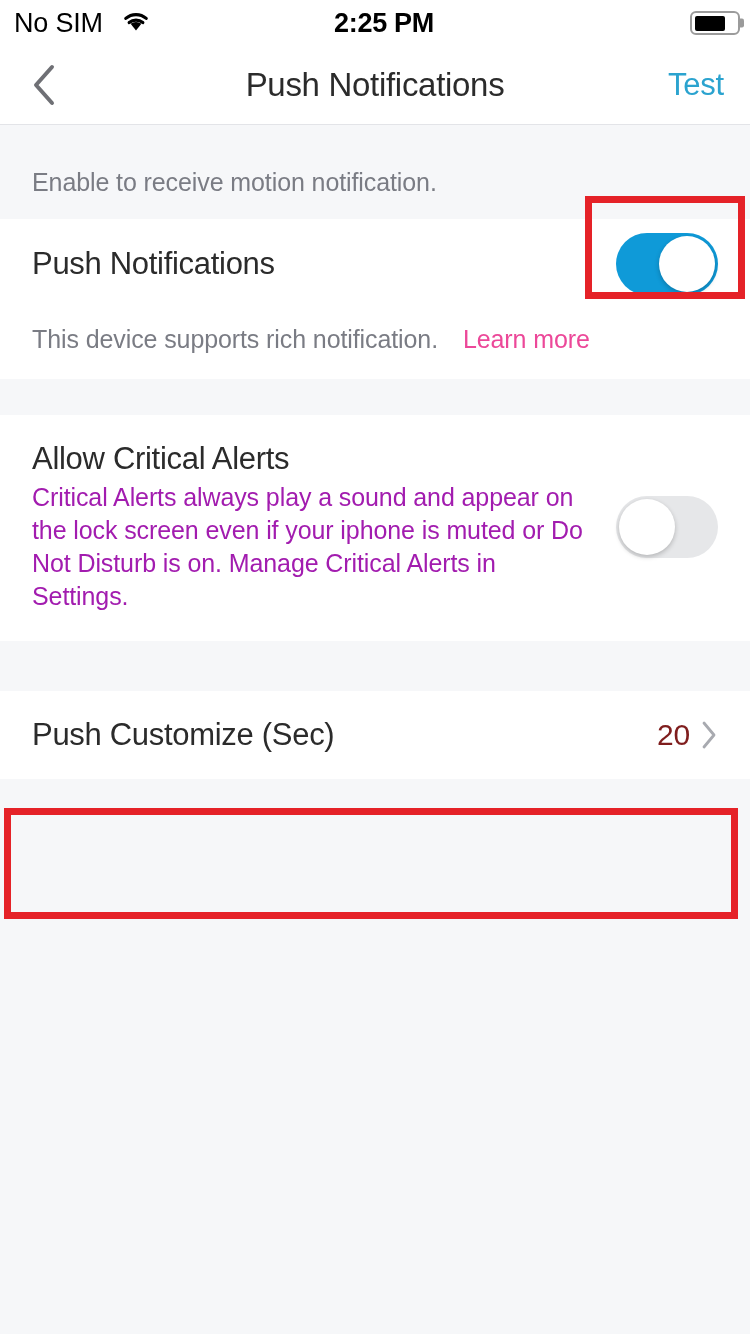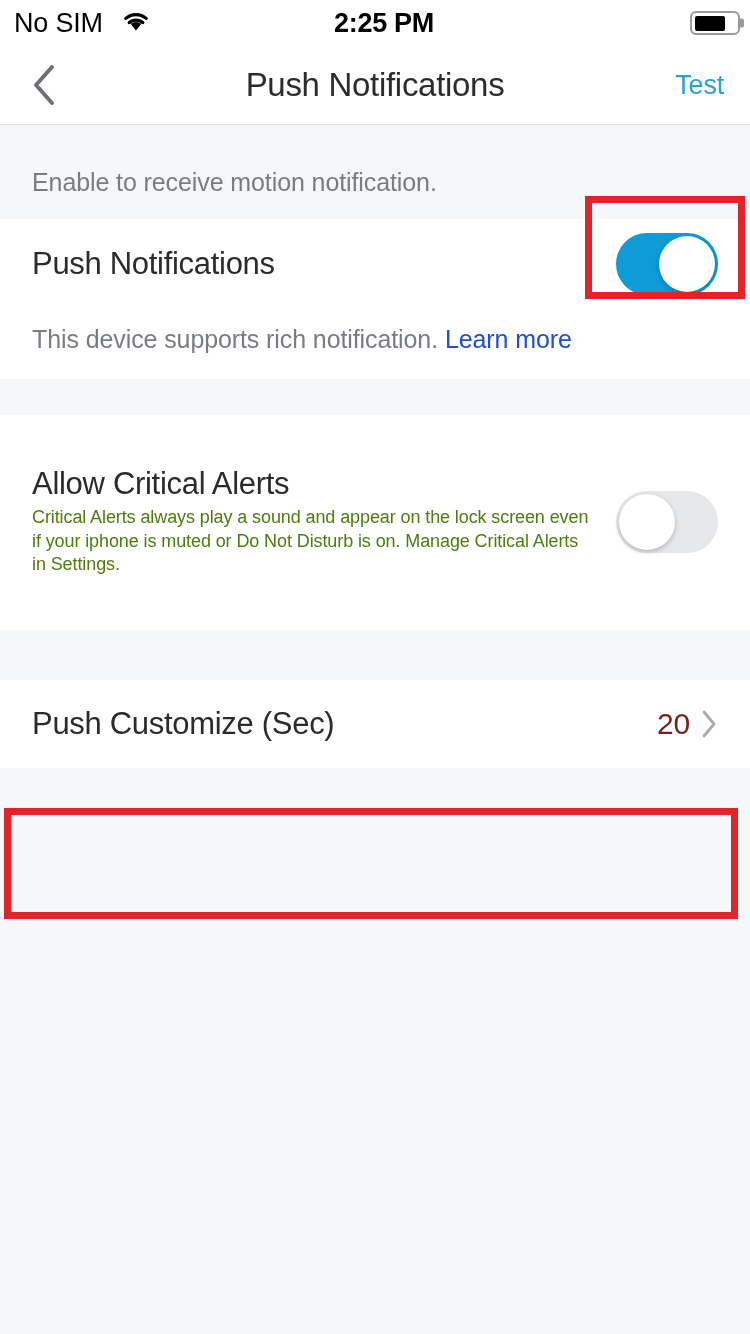--- a/index.html
+++ b/index.html
@@ -110,21 +110,21 @@
     position: absolute;
     left: 0; right: 0;
     text-align: center;
     font-size: 33px;
     color: #2b2b2b;
     letter-spacing: -0.3px;
   }
   .nav-action {
     position: absolute;
     right: 26px;
-    font-size: 27px;
+    font-size: 31px;
     color: #2ba3cf;
     cursor: pointer;
     letter-spacing: -0.2px;
   }
 
   
   .content {
     position: absolute;
     top: 126px; left: 0;
     width: 750px;
@@ -141,21 +141,21 @@
 
   .footnote {
     padding: 22px 32px 20px 32px;
     font-size: 25px;
     color: #7a7c84;
     line-height: 1.3;
     letter-spacing: -0.1px;
   }
   .footnote.on-gray { background: #f6f7f9; }
   .footnote.on-white { background: #ffffff; padding-top: 14px; padding-bottom: 24px; }
-  .link { color: #1d4ed8; cursor: pointer; }
+  .link { color: #ec4899; cursor: pointer; margin-left: 18px; }
 
   .row {
     display: flex;
     align-items: center;
     justify-content: space-between;
     padding: 0 32px;
     min-height: 86px;
     background: #ffffff;
   }
   .row-label {
@@ -182,22 +182,22 @@
     background: #ffffff;
   }
   .row-stacked-text { flex: 1; padding-right: 24px; }
   .row-title {
     font-size: 31px;
     color: #2b2b2b;
     letter-spacing: -0.3px;
     margin-bottom: 4px;
   }
   .row-sub {
-    font-size: 18px;
-    color: #4d7c0f;
+    font-size: 25px;
+    color: #a21caf;
     line-height: 1.32;
     letter-spacing: -0.1px;
   }
 
   
   .toggle {
     position: relative;
     width: 102px;
     height: 62px;
     border-radius: 31px;

